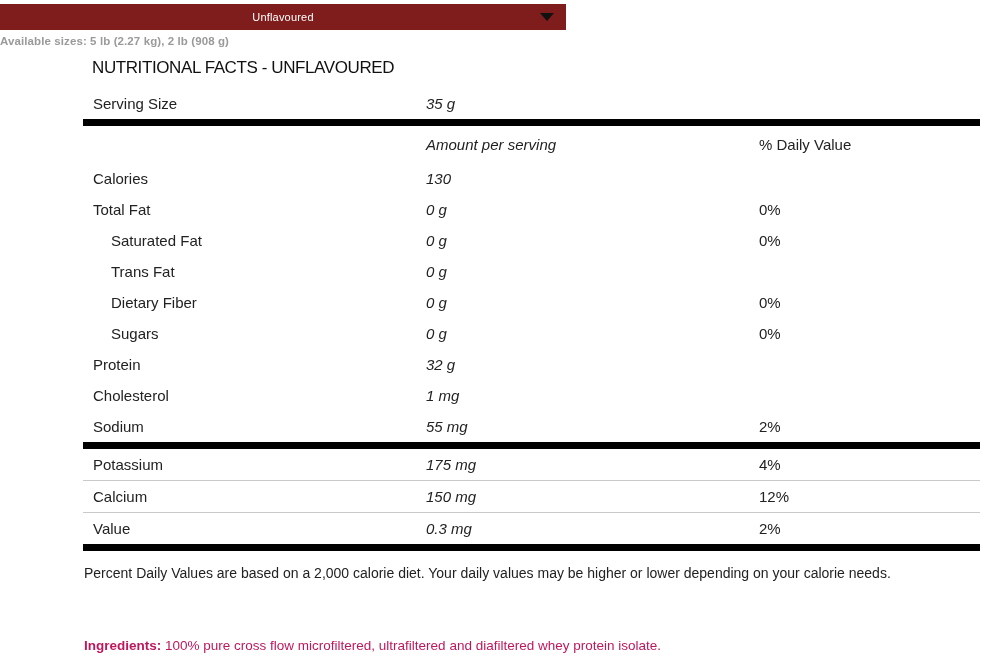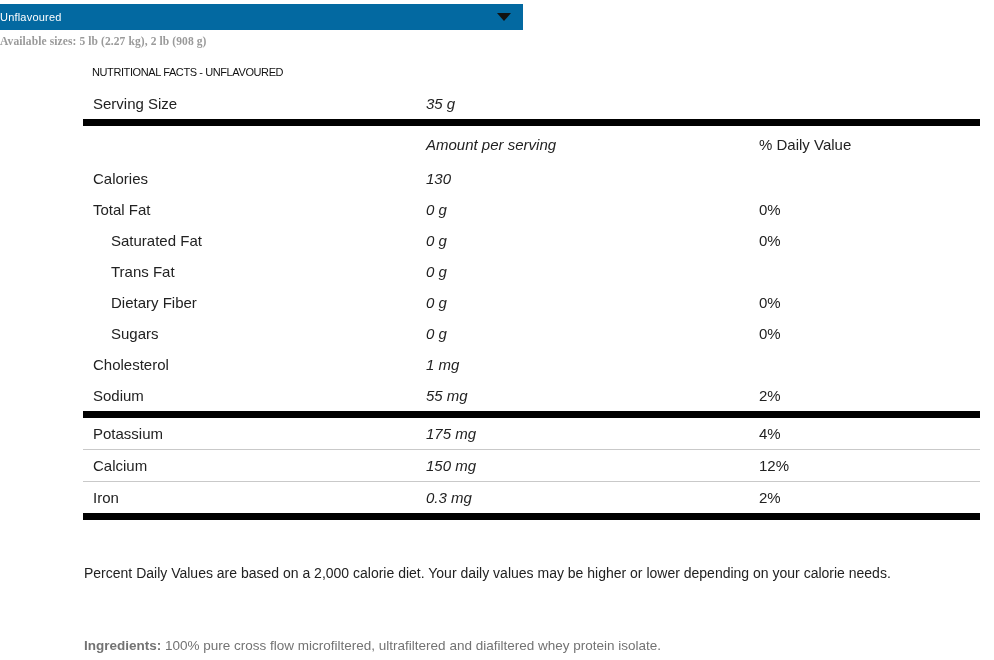--- a/index.html
+++ b/index.html
@@ -14,27 +14,27 @@
     color: #222222;
     position: relative;
     overflow: hidden;
   }
 
   
   .flavour-select {
     position: absolute;
     left: 0;
     top: 4px;
-    width: 523px;
+    width: 566px;
     height: 26px;
-    background: #0369a1;
+    background: #7f1d1d;
     border: none;
     display: flex;
     align-items: center;
-    justify-content: flex-start;
+    justify-content: center;
     cursor: pointer;
   }
   .flavour-select .label {
     font-size: 11px;
     color: #ffffff;
     letter-spacing: 0.2px;
   }
   .flavour-select .caret {
     position: absolute;
     right: 12px;
@@ -48,35 +48,34 @@
   }
 
   .available-sizes {
     position: absolute;
     left: 0;
     top: 35px;
     font-size: 11.5px;
     font-weight: bold;
     color: #9a9a9a;
     letter-spacing: 0.1px;
-    font-family: Liberation Serif, serif;
   }
 
   
   .panel {
     position: absolute;
     left: 83px;
     top: 58px;
     width: 897px;
   }
   .panel-title {
-    font-size: 11px;
+    font-size: 17px;
     color: #111111;
     letter-spacing: -0.4px;
-    margin: 8px 0 10px 9px;
+    margin: 0 0 10px 9px;
     font-weight: normal;
   }
   table.nf {
     border-collapse: collapse;
     width: 897px;
     table-layout: fixed;
   }
   table.nf td {
     font-size: 15px;
     color: #222222;
@@ -114,21 +113,21 @@
     font-size: 14px;
     line-height: 1.45;
     color: #222222;
   }
   .ingredients {
     position: absolute;
     left: 84px;
     top: 638px;
     width: 880px;
     font-size: 13.5px;
-    color: #737373;
+    color: #be185d;
   }
   .ingredients b { font-weight: bold; }
 </style>
 </head>
 <body>
 
 <div class="flavour-select">
   <span class="label">Unflavoured</span>
   <span class="caret"></span>
 </div>
@@ -178,20 +177,25 @@
           <td class="col-name">Dietary Fiber</td>
           <td class="col-amt">0 g</td>
           <td class="col-dv">0%</td>
         </tr>
       <tr class="indent">
           <td class="col-name">Sugars</td>
           <td class="col-amt">0 g</td>
           <td class="col-dv">0%</td>
         </tr>
       <tr>
+          <td class="col-name">Protein</td>
+          <td class="col-amt">32 g</td>
+          <td class="col-dv"></td>
+        </tr>
+      <tr>
           <td class="col-name">Cholesterol</td>
           <td class="col-amt">1 mg</td>
           <td class="col-dv"></td>
         </tr>
       <tr>
           <td class="col-name">Sodium</td>
           <td class="col-amt">55 mg</td>
           <td class="col-dv">2%</td>
         </tr>
 
@@ -209,21 +213,21 @@
         </tr>
       <tr>
           <td class="col-name">Calcium</td>
           <td class="col-amt">150 mg</td>
           <td class="col-dv">12%</td>
         </tr>
       <tr class="rule-thin">
           <td colspan="3"></td>
         </tr>
       <tr>
-          <td class="col-name">Iron</td>
+          <td class="col-name">Value</td>
           <td class="col-amt">0.3 mg</td>
           <td class="col-dv">2%</td>
         </tr>
 
       <tr class="rule-thick">
           <td colspan="3"></td>
         </tr>
     </tbody>
   </table>
 </div>

